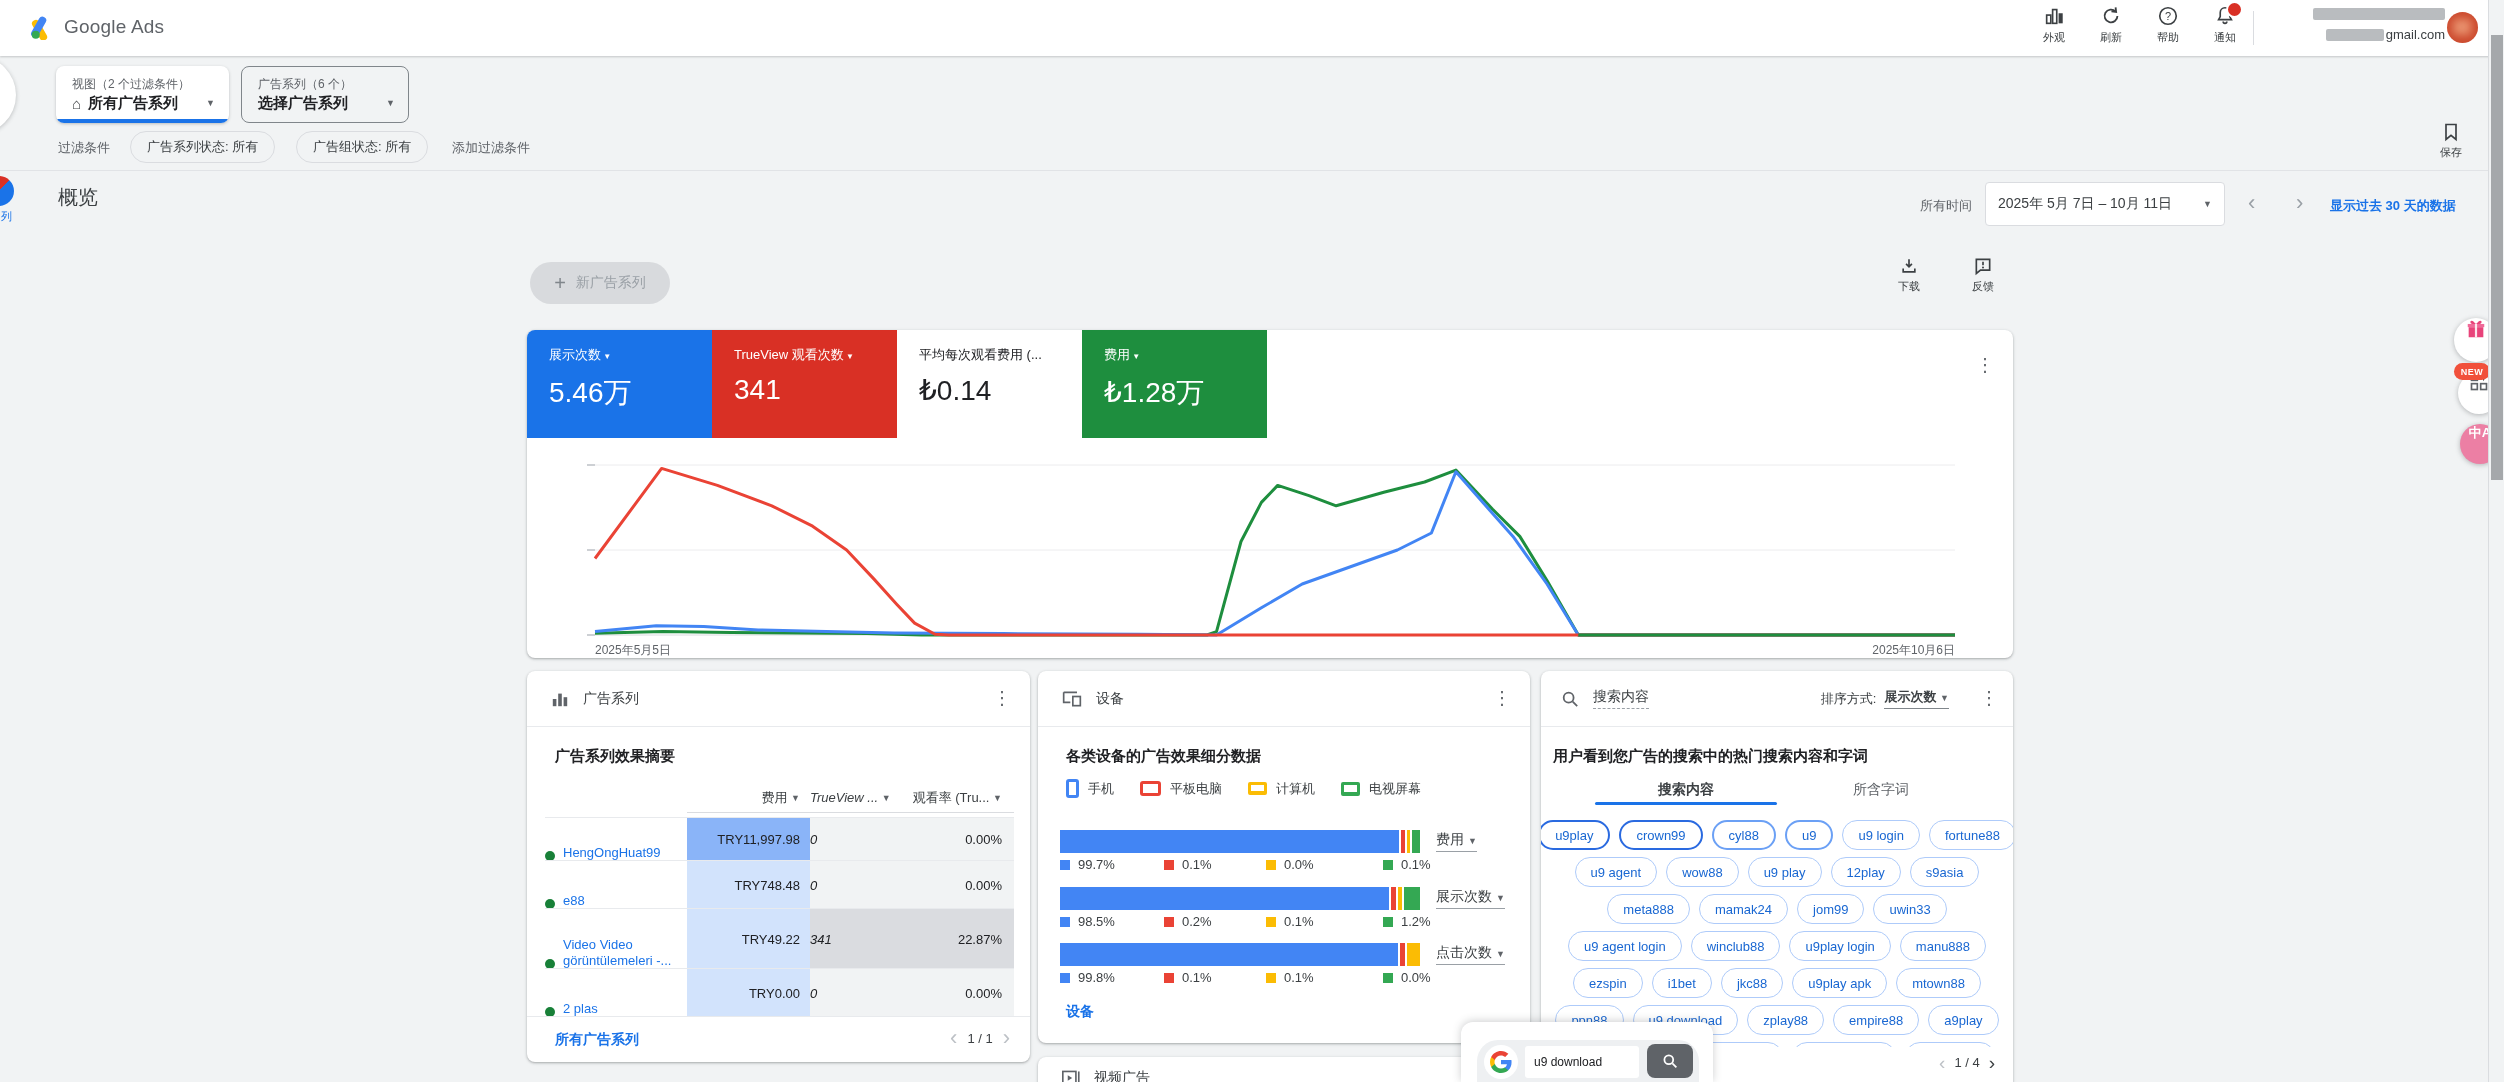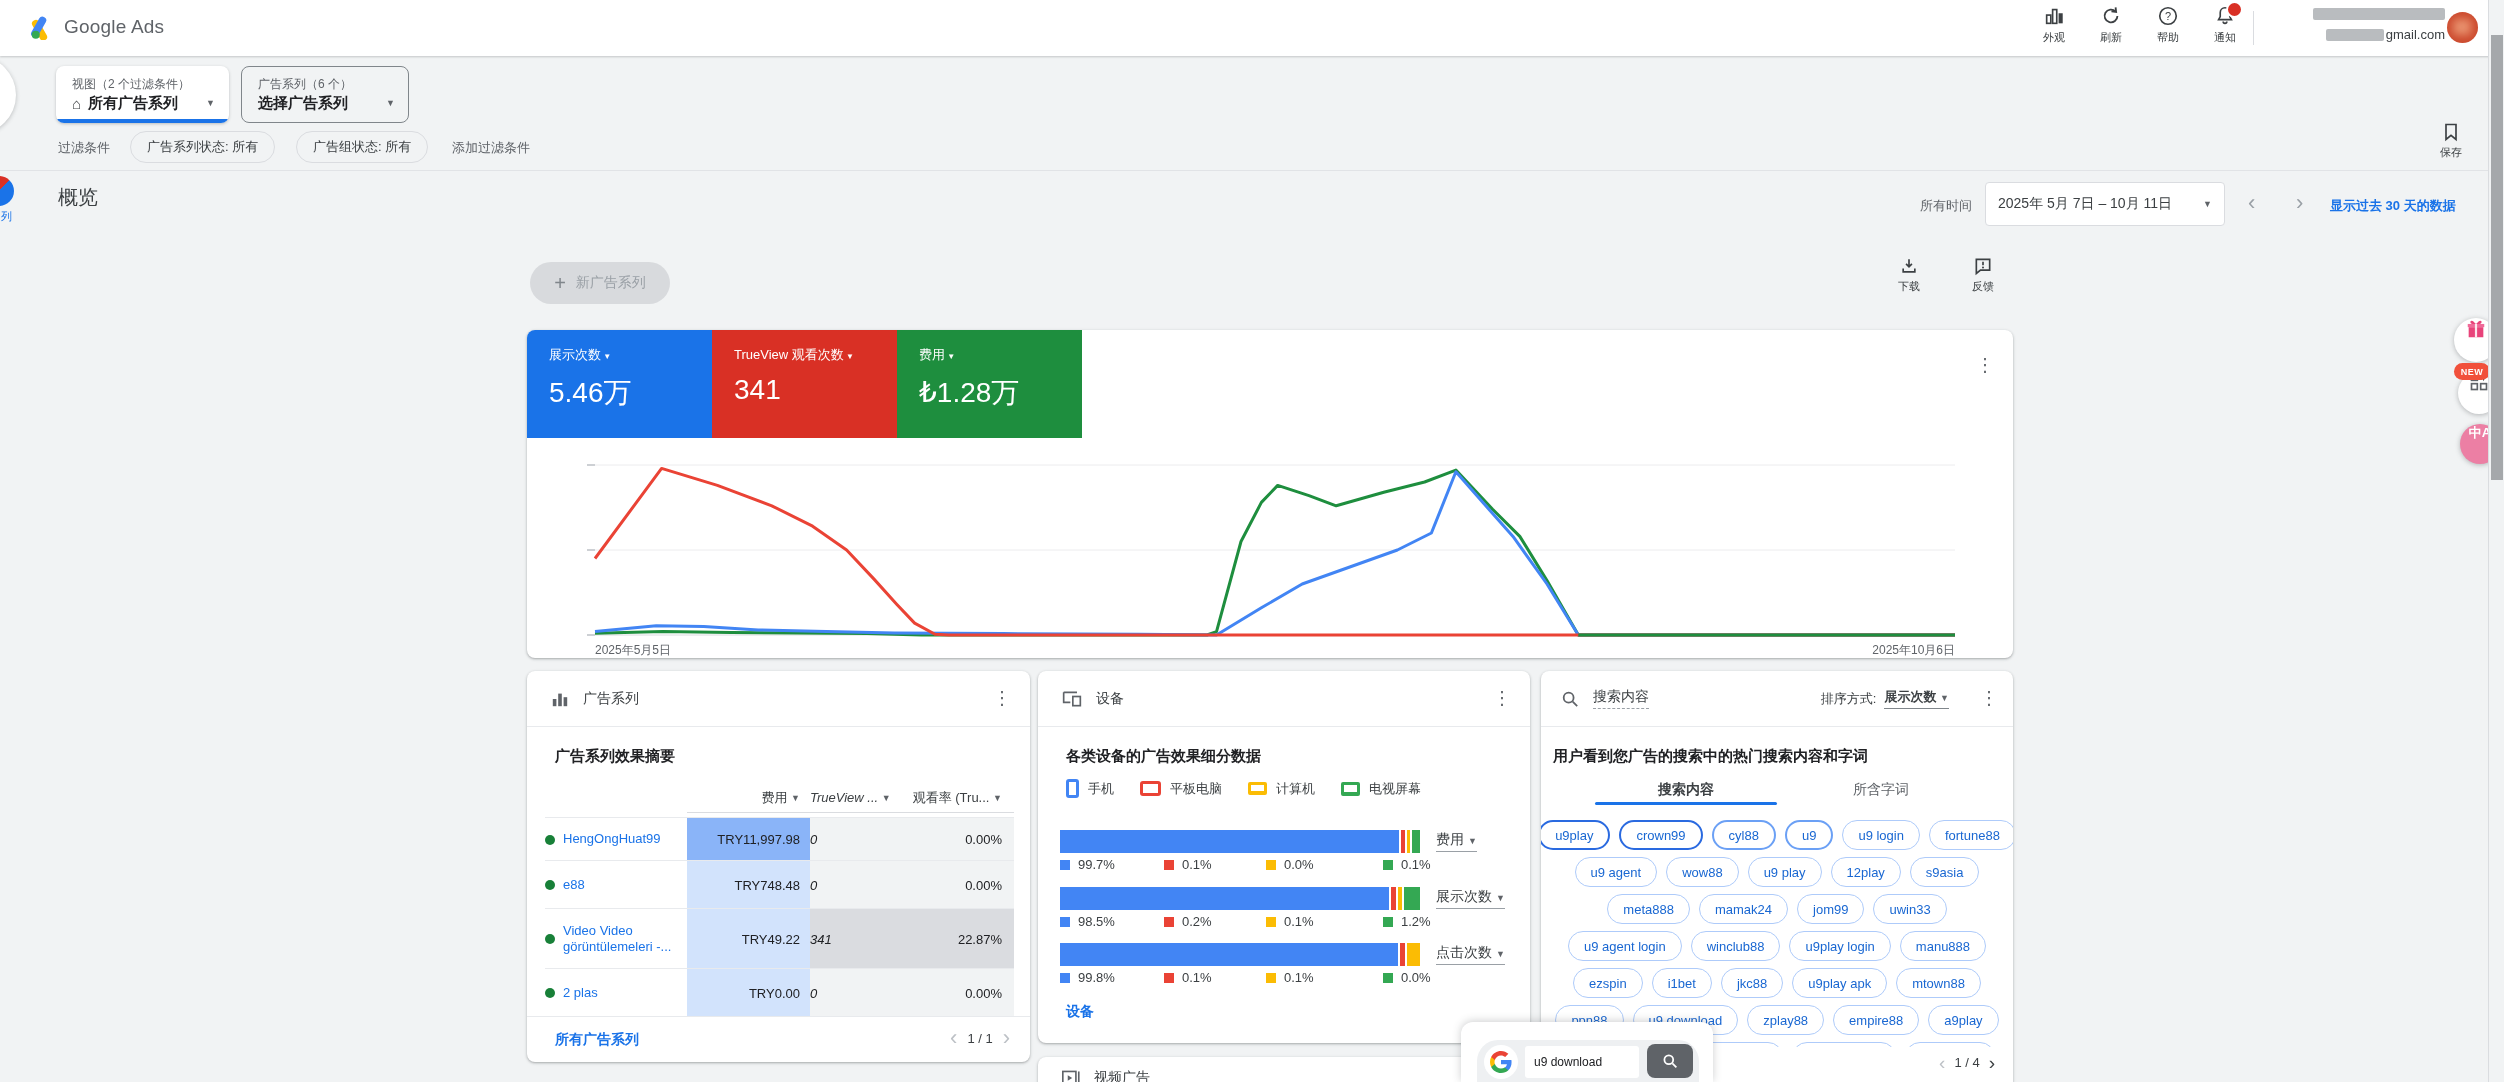--- a/index.html
+++ b/index.html
@@ -54,21 +54,21 @@
   
   .tile{width:185px;height:108px;box-sizing:border-box;padding:16px 0 0 22px;cursor:pointer;}
   .tile-label{font-size:13px;font-weight:500;}
   .tile-value{font-size:28px;margin-top:10px;}
   .tile .caret{font-size:8px;}
   
   #chart-xlabels div{font-size:12px;color:#5f6368;}
   
   .t-row{position:absolute;left:18px;width:469px;display:flex;border-top:1px solid #e8eaed;}
   .t-cell{display:flex;align-items:center;box-sizing:border-box;font-size:13px;color:#202124;}
-  .c-name{width:142px;padding-right:6px;}
+  .c-name{width:142px;padding-right:6px;align-items:flex-end;}
   .c-cost{width:123px;justify-content:flex-end;padding-right:10px;}
   .c-views{width:97px;justify-content:flex-start;padding-right:16px;font-style:italic;}
   .c-rate{width:107px;justify-content:flex-end;padding-right:12px;}
   .dot{width:10px;height:10px;border-radius:50%;background:#188038;margin-right:8px;flex:none;}
   .name-link{color:#1a73e8;cursor:pointer;line-height:1.25;}
   .th{font-size:13px;color:#3c4043;border-bottom:1px solid #dadce0;height:30px;cursor:pointer;}
   
   .dev-ico{box-sizing:border-box;margin-right:9px;}
   .dev-phone{width:13px;height:19px;border:3px solid #4285f4;border-radius:3px;}
   .dev-tablet{width:21px;height:15px;border:3px solid #ea4335;border-radius:3px;}
@@ -230,20 +230,24 @@
 
   <div class="card" style="left:527px;top:330px;width:1486px;height:328px;overflow:hidden;">
     <div id="scorecards" class="abs flex" style="left:0;top:0;">
         <div class="tile" style="background: rgb(26, 115, 232); color: rgb(255, 255, 255);">
           <div class="tile-label">展示次数<span class="caret" style="color: rgb(255, 255, 255);"> ▼</span></div>
           <div class="tile-value">5.46万</div>
         </div>
         <div class="tile" style="background: rgb(217, 48, 37); color: rgb(255, 255, 255);">
           <div class="tile-label">TrueView 观看次数<span class="caret" style="color: rgb(255, 255, 255);"> ▼</span></div>
           <div class="tile-value">341</div>
+        </div>
+        <div class="tile" style="background: rgb(255, 255, 255); color: rgb(32, 33, 36);">
+          <div class="tile-label">平均每次观看费用 (...</div>
+          <div class="tile-value">₺0.14</div>
         </div>
         <div class="tile" style="background: rgb(30, 142, 62); color: rgb(255, 255, 255);">
           <div class="tile-label">费用<span class="caret" style="color: rgb(255, 255, 255);"> ▼</span></div>
           <div class="tile-value">₺1.28万</div>
         </div>
       </div>
     <span class="kebab" style="top:24px;">⋮</span>
     <svg id="chart-svg" class="abs" style="left:60px;top:125px;" width="1376" height="195" viewBox="-8 0 1376 195">
       <line x1="0" y1="10" x2="1360" y2="10" stroke="#ececee" stroke-width="1"></line>
       <line x1="0" y1="95" x2="1360" y2="95" stroke="#ececee" stroke-width="1"></line>

